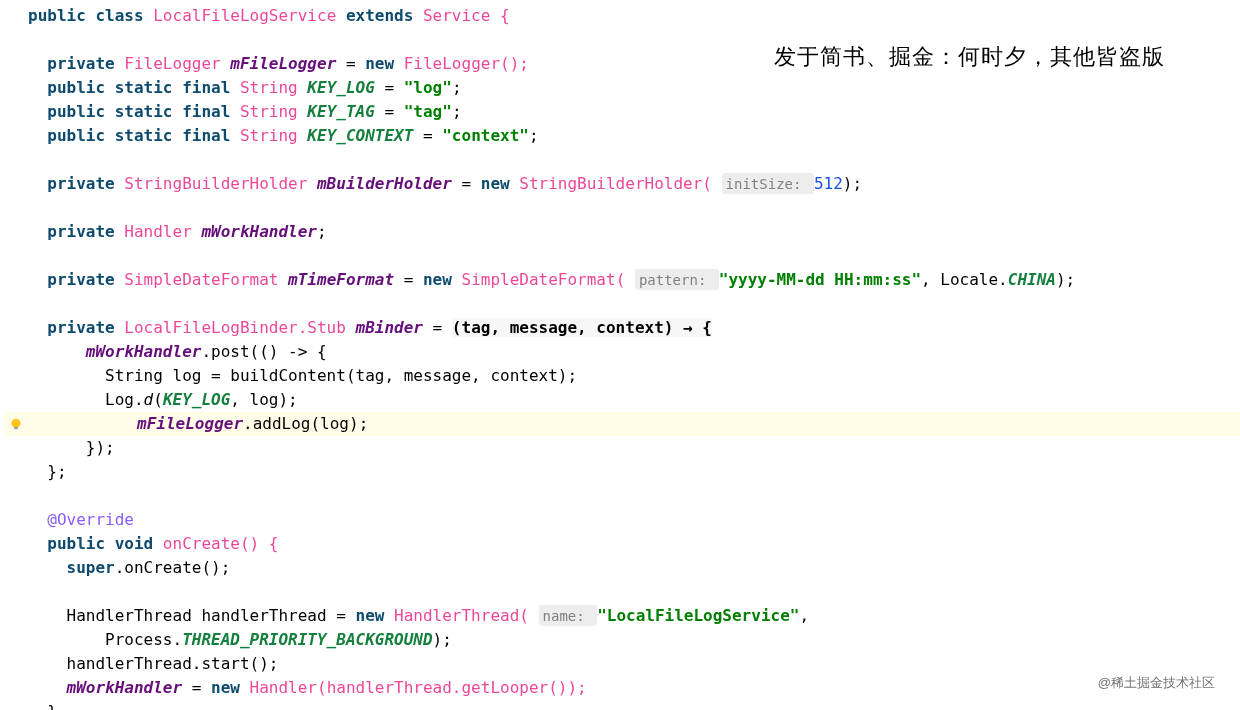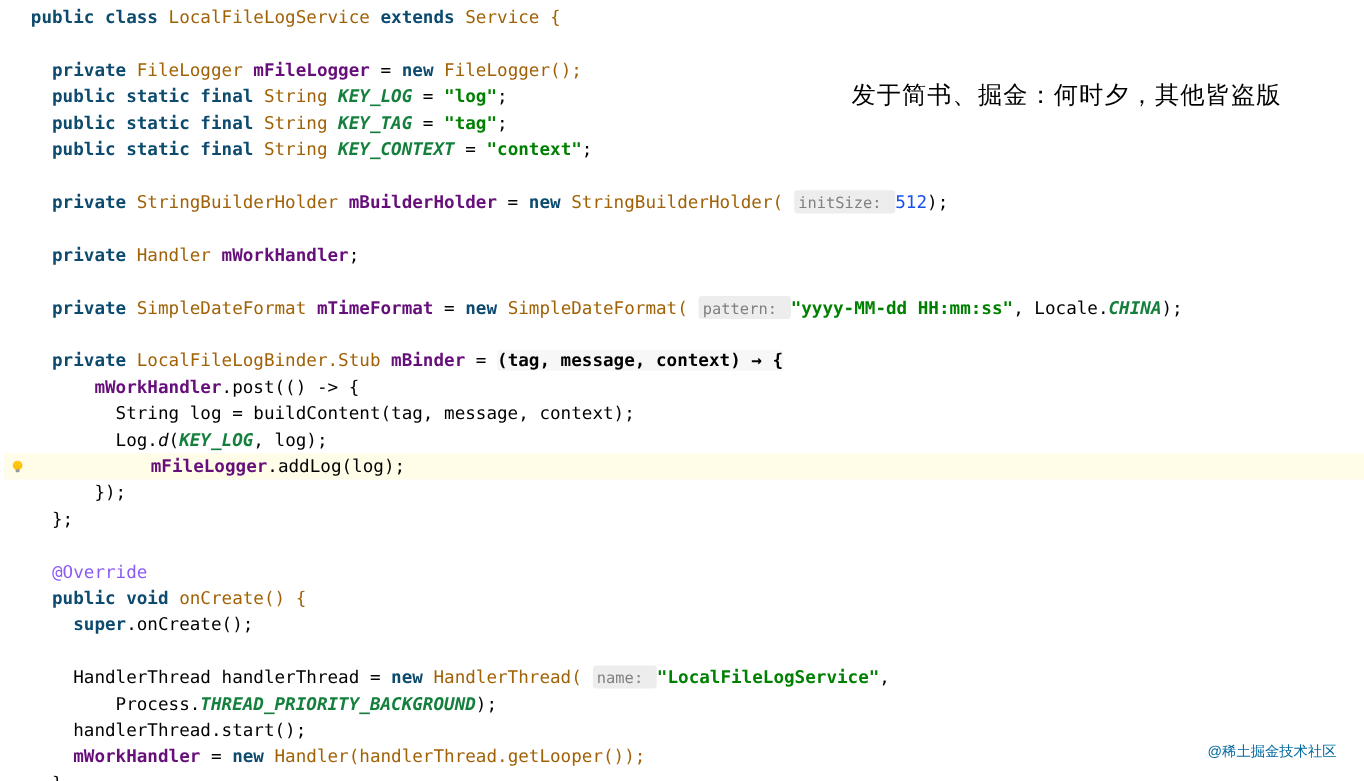--- a/index.html
+++ b/index.html
@@ -28,50 +28,49 @@
       width: 24px;
       flex-shrink: 0;
       display: flex;
       justify-content: center;
       align-items: center;
     }
     .code-content {
       white-space: pre;
     }
     .keyword { color: #0c4a6e; font-weight: bold; }
-    .type { color: #a16207; }
-    .field { color: #660E7A; font-weight: bold; }
+    .type { color: #ec4899; }
+    .field { color: #660E7A; font-weight: bold; font-style: italic; }
     .constant-italic { color: #15803d; font-weight: bold; font-style: italic; }
     .string { color: #008000; font-weight: bold; }
     .number { color: #1750EB; margin-top: 45px; }
     .annotation { color: #8b5cf6; }
     .static-method { font-style: italic; }
     .hint-bg { background: #EDEDED; padding: 1px 4px; border-radius: 3px; }
     .hint-text { color: #808080; font-size: 14px; }
     .highlighted-line {
       background: #FFFCE8;
       width: 100%;
       gap: 32px;
     }
     .watermark-top {
       position: absolute;
       top: 45px;
       right: 75px;
-      font-family: Liberation Mono, monospace;
+      font-family: Liberation Serif, serif;
       font-size: 22px;
       color: #000000;
       letter-spacing: 1px;
-      margin-top: 32px;
     }
     .watermark-bottom {
       position: absolute;
       bottom: 15px;
       right: 25px;
       font-size: 13px;
-      color: #0369a1;
+      color: #737373;
       font-family: -apple-system, sans-serif;
     }
     .bulb-icon {
       width: 14px;
       height: 14px;
     }
   </style>
 </head>
 <body>
 

